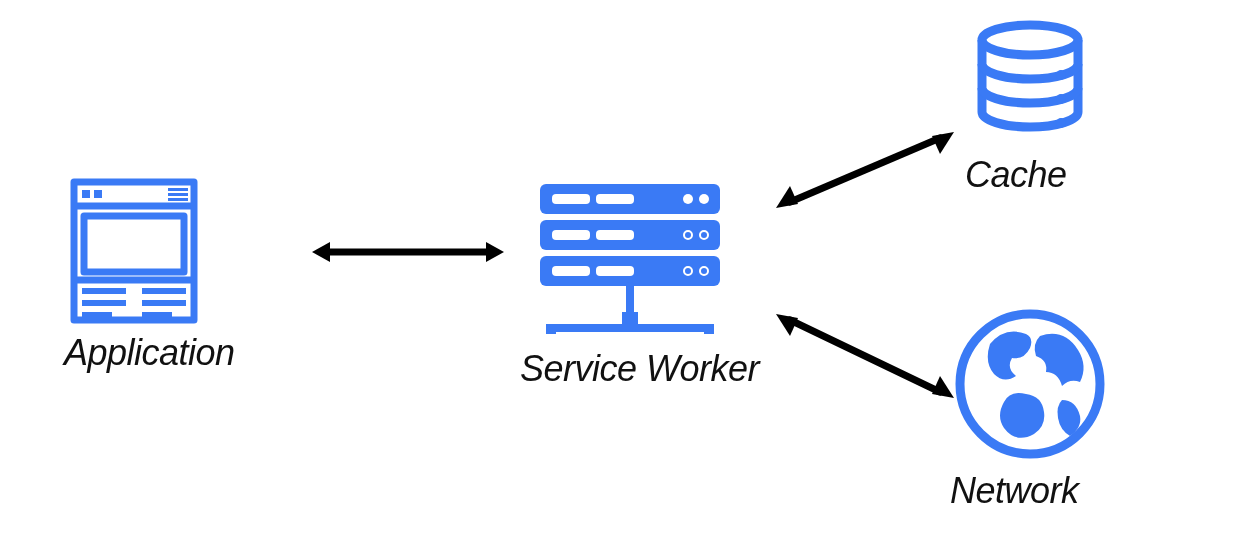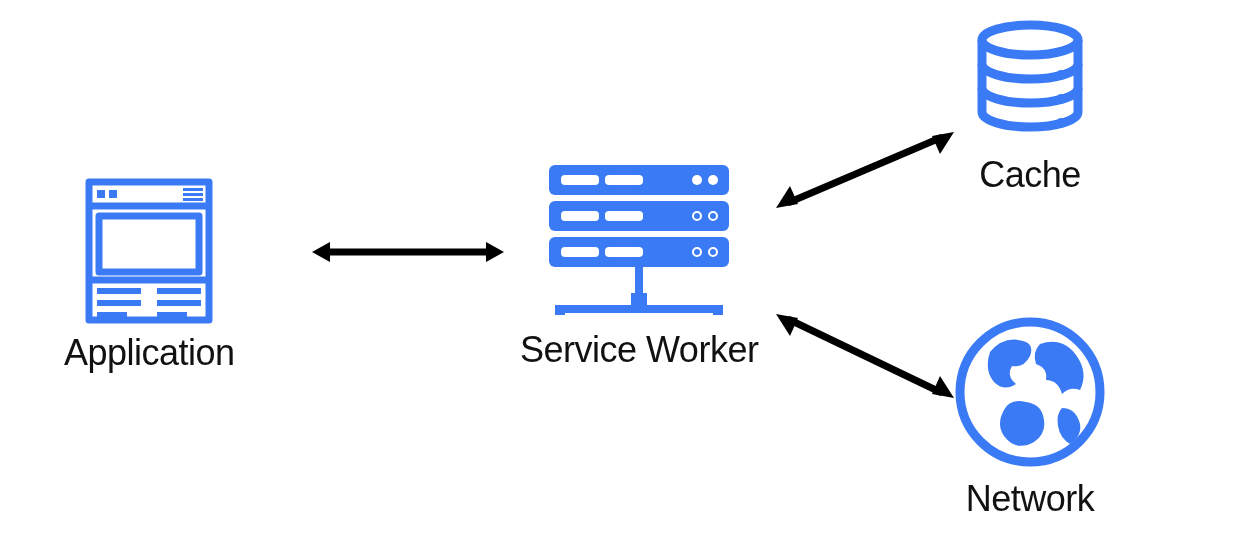--- a/index.html
+++ b/index.html
@@ -5,21 +5,21 @@
   html,body{margin:0;padding:0}
   body{
     width:1233px;height:551px;
     background:#fff;
     font-family:"Helvetica Neue",Arial,sans-serif;
     position:relative;
     color:#111;
   }
   .node{
     position:absolute;
-    display:flex;flex-direction:column;align-items:center;
+    display:flex;flex-direction:column;font-style:italic;
   }
   .label{
     font-size:36px;
     font-weight:500;
     letter-spacing:-.5px;
     margin-top:6px;
     white-space:nowrap;
   }
   svg{display:block}
   .arrow{
@@ -52,21 +52,21 @@
         <rect x="18" y="124" width="44" height="6"></rect>
         <rect x="78" y="124" width="44" height="6"></rect>
         <rect x="18" y="136" width="30" height="6"></rect>
         <rect x="78" y="136" width="30" height="6"></rect>
       </g>
     </svg>
   </span>
   <span class="label">Application</span>
 </div>
 
-<div class="node" style="left:520px;top:165px">
+<div class="node" style="left:520px;top:184px">
   <span>
     <svg width="220" height="158" viewBox="0 0 220 158">
       <g fill="#3a7af5">
 
         <g transform="translate(20,0)">
           <rect x="0" y="0" width="180" height="30" rx="6"></rect>
           <rect x="0" y="36" width="180" height="30" rx="6"></rect>
           <rect x="0" y="72" width="180" height="30" rx="6"></rect>
         </g>
       </g>
@@ -118,21 +118,21 @@
       <g fill="#3a7af5">
         <circle cx="96" cy="55" r="5"></circle>
         <circle cx="96" cy="79" r="5"></circle>
         <circle cx="96" cy="103" r="5"></circle>
       </g>
     </svg>
   </span>
   <span class="label">Cache</span>
 </div>
 
-<div class="node" style="left:950px;top:312px">
+<div class="node" style="left:950px;top:304px">
   <span>
     <svg width="160" height="160" viewBox="0 0 160 160">
       <circle cx="80" cy="80" r="70" fill="none" stroke="#3a7af5" stroke-width="9"></circle>
       <g fill="#3a7af5">
 
         <path d="M40 40 q15 -18 36 -10 q8 4 4 14 q-6 12 -18 10 q-6 10 4 18 q-12 8 -22 -2 q-10 -12 -4 -30z"></path>
         <path d="M90 32 q24 -8 38 14 q10 16 2 32 q-10 -4 -18 4 q-4 -14 -16 -14 q2 -12 -10 -16 q-4 -12 4 -20z"></path>
         <path d="M54 98 q6 -12 22 -8 q16 2 18 18 q2 14 -10 22 q-18 10 -30 -6 q-8 -12 0 -26z"></path>
         <path d="M112 96 q14 0 18 16 q2 12 -10 20 q-10 -6 -12 -18 q-2 -12 4 -18z"></path>
       </g>

